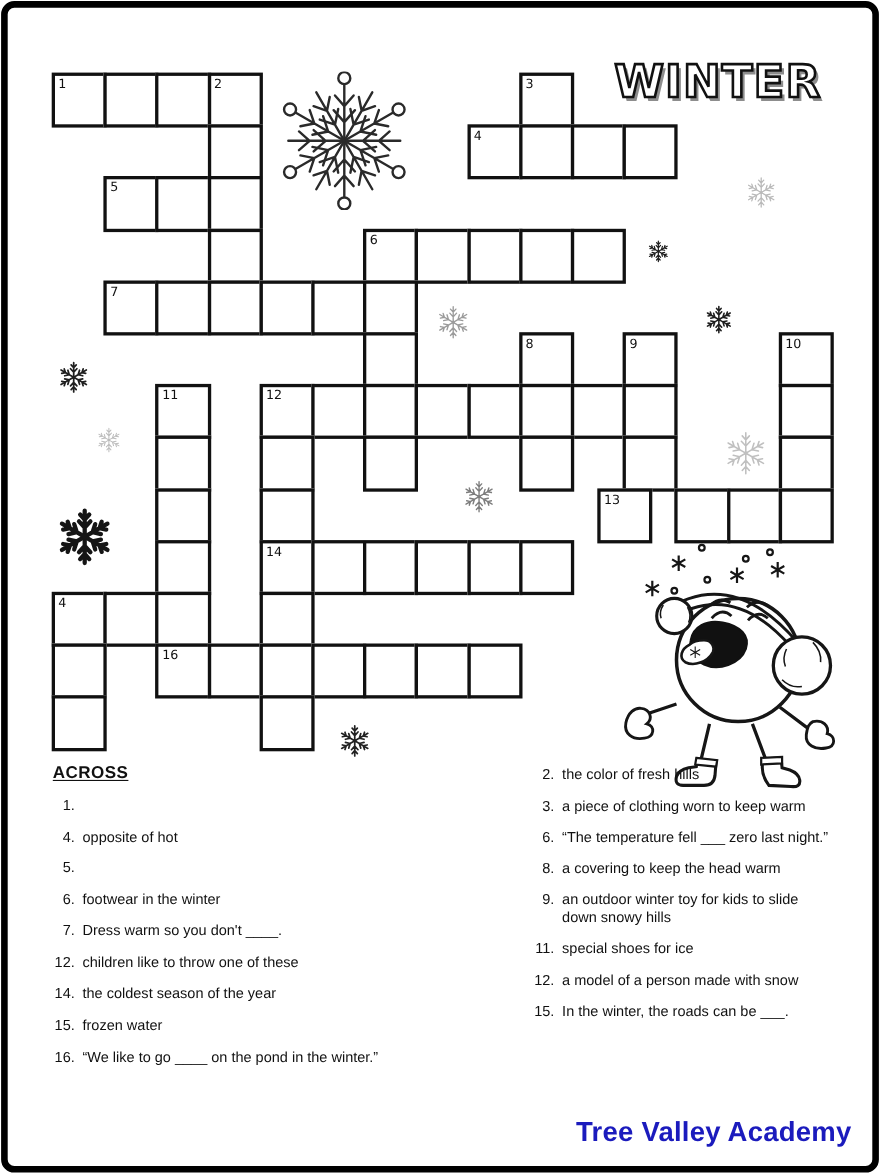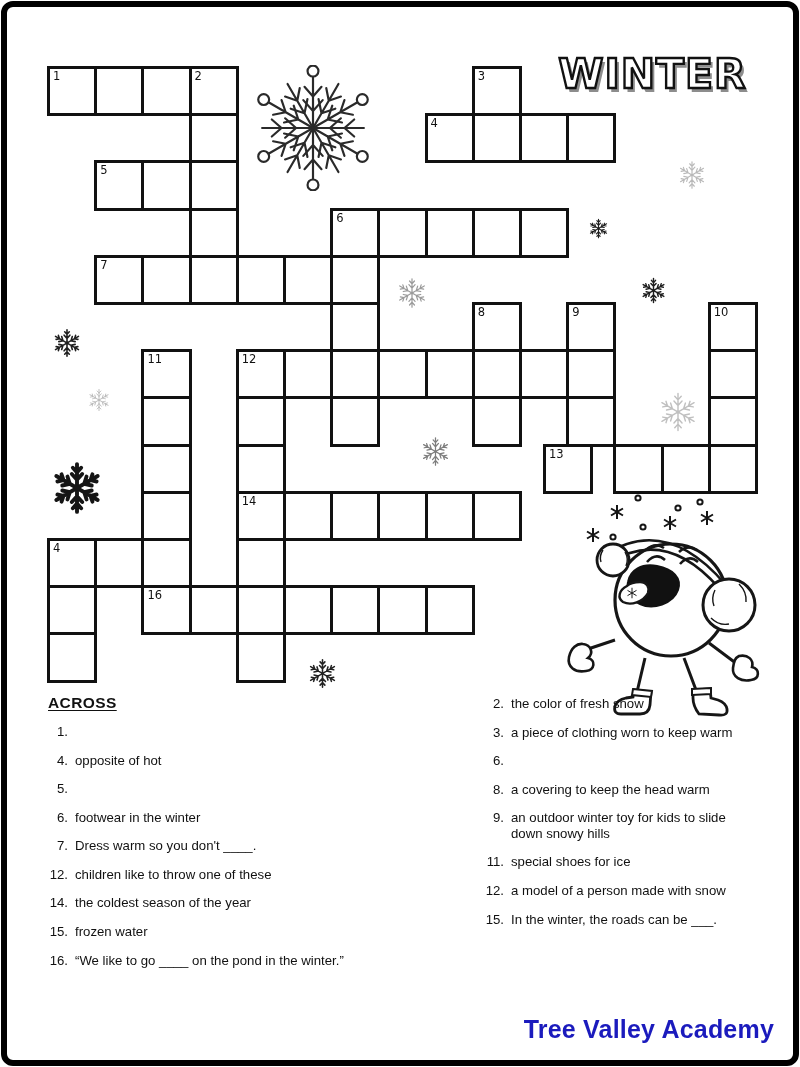--- a/index.html
+++ b/index.html
@@ -312,28 +312,29 @@
           <span class="cnum">16.</span>
           <span class="ctext">“We like to go ____ on the pond in the winter.”</span>
         </li>
       </ol>
   </section>
 
   <section class="clues" id="down-col">
     <ol id="down-list">
         <li class="clue">
           <span class="cnum">2.</span>
-          <span class="ctext">the color of fresh snow</span>
+          <span class="ctext">the color of fresh hills</span>
         </li>
         <li class="clue">
           <span class="cnum">3.</span>
           <span class="ctext">a piece of clothing worn to keep warm</span>
         </li>
         <li class="clue">
           <span class="cnum">6.</span>
+          <span class="ctext">“The temperature fell ___ zero last night.”</span>
         </li>
         <li class="clue">
           <span class="cnum">8.</span>
           <span class="ctext">a covering to keep the head warm</span>
         </li>
         <li class="clue">
           <span class="cnum">9.</span>
           <span class="ctext">an outdoor winter toy for kids to slide
 down snowy hills</span>
         </li>

